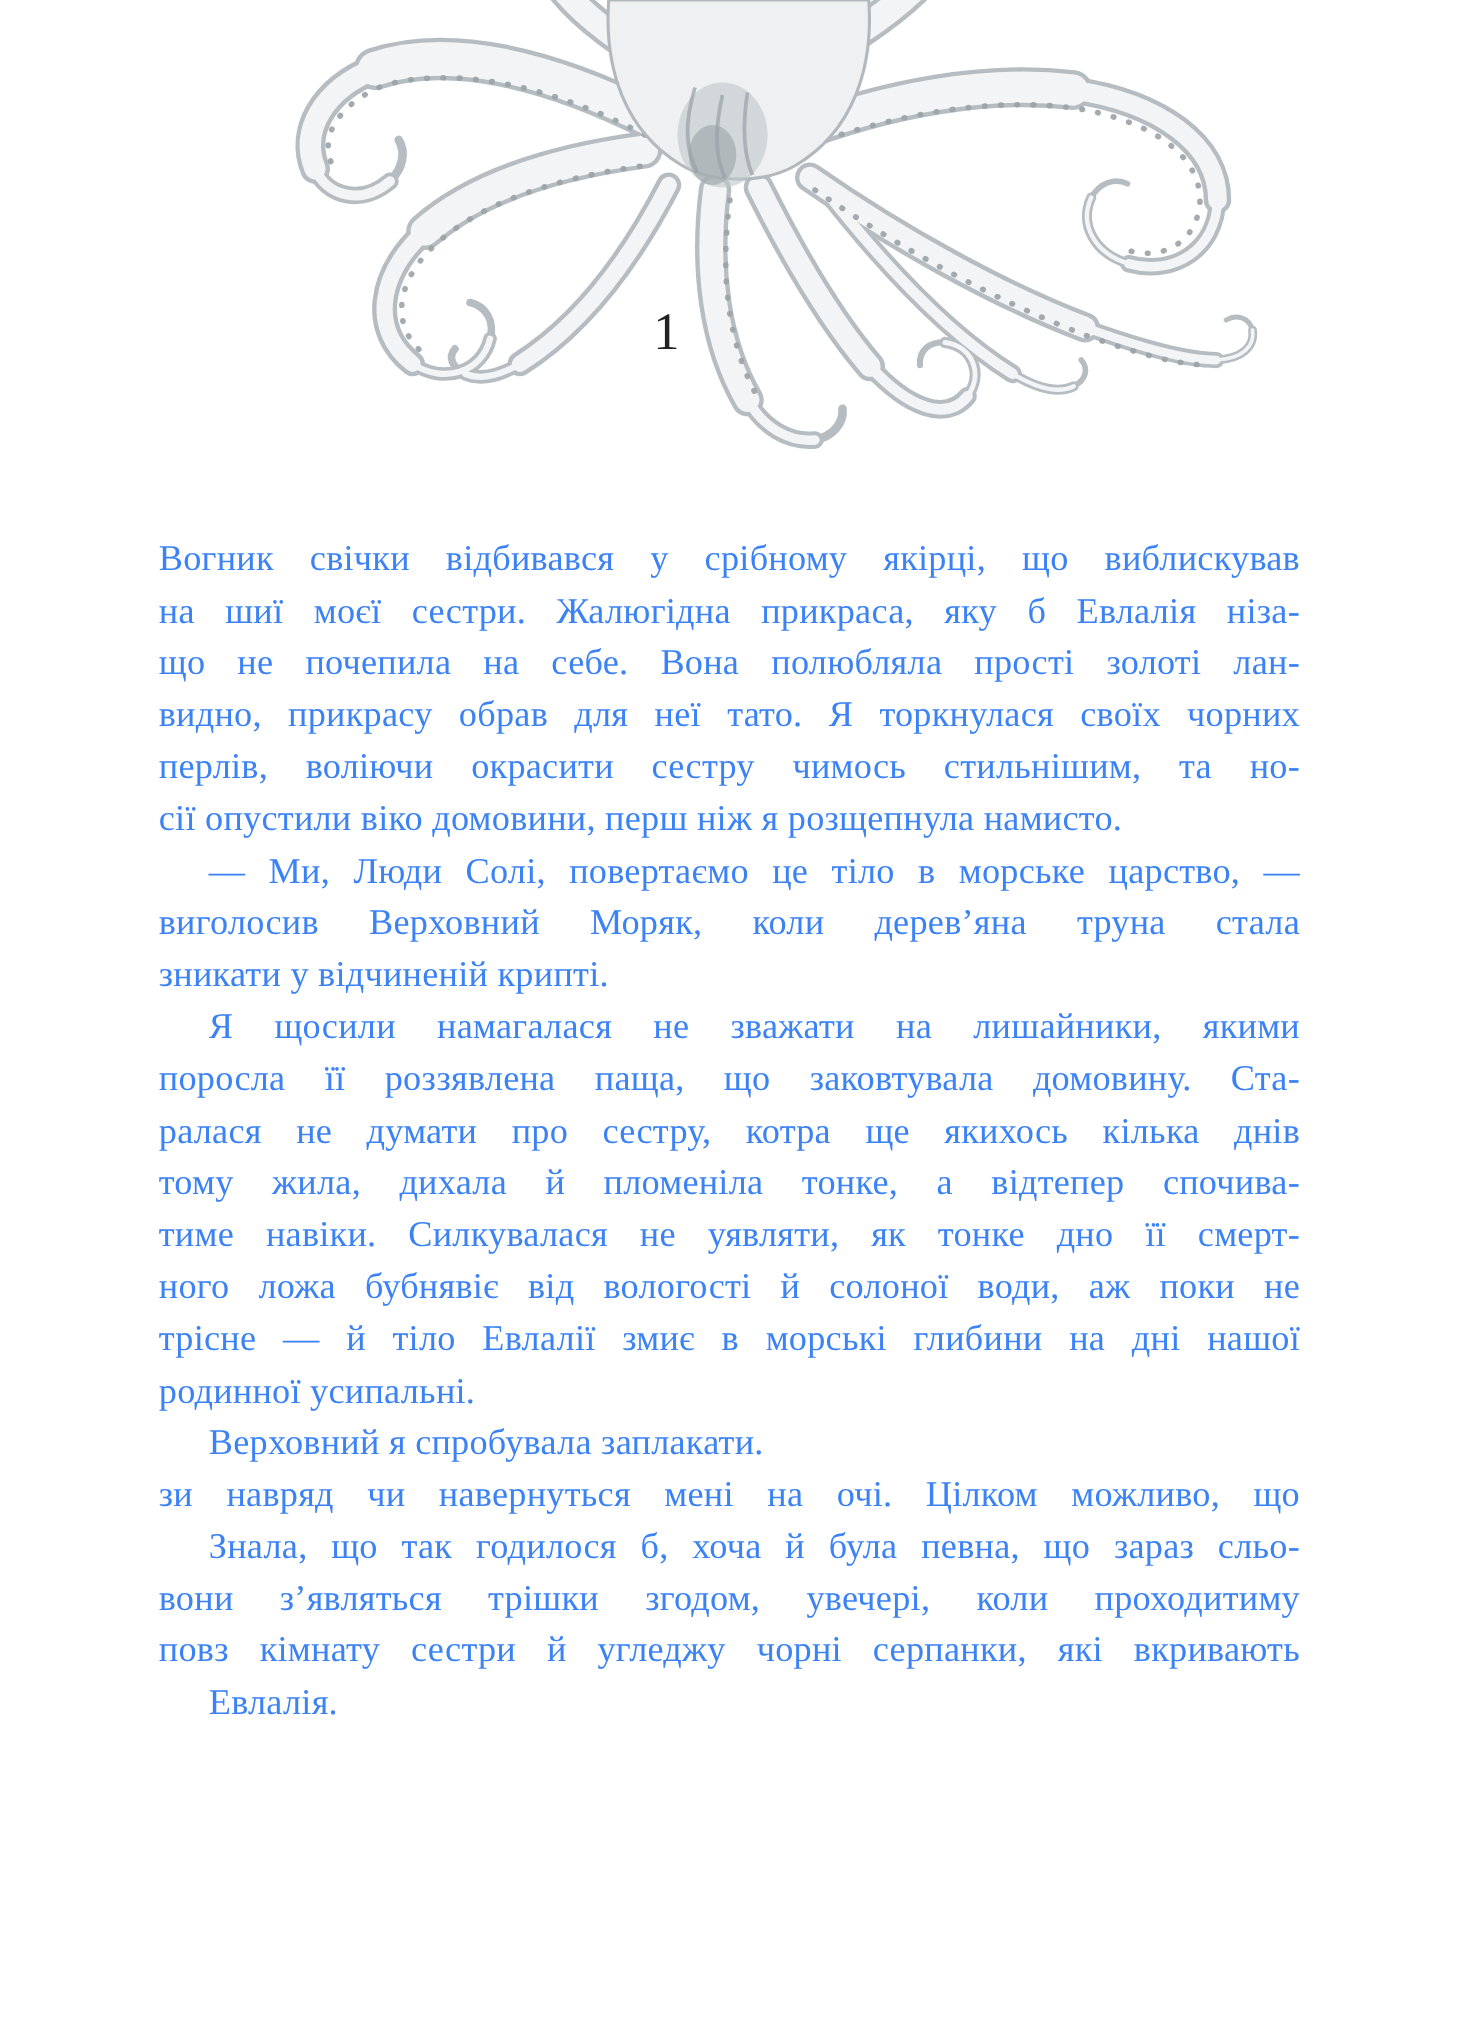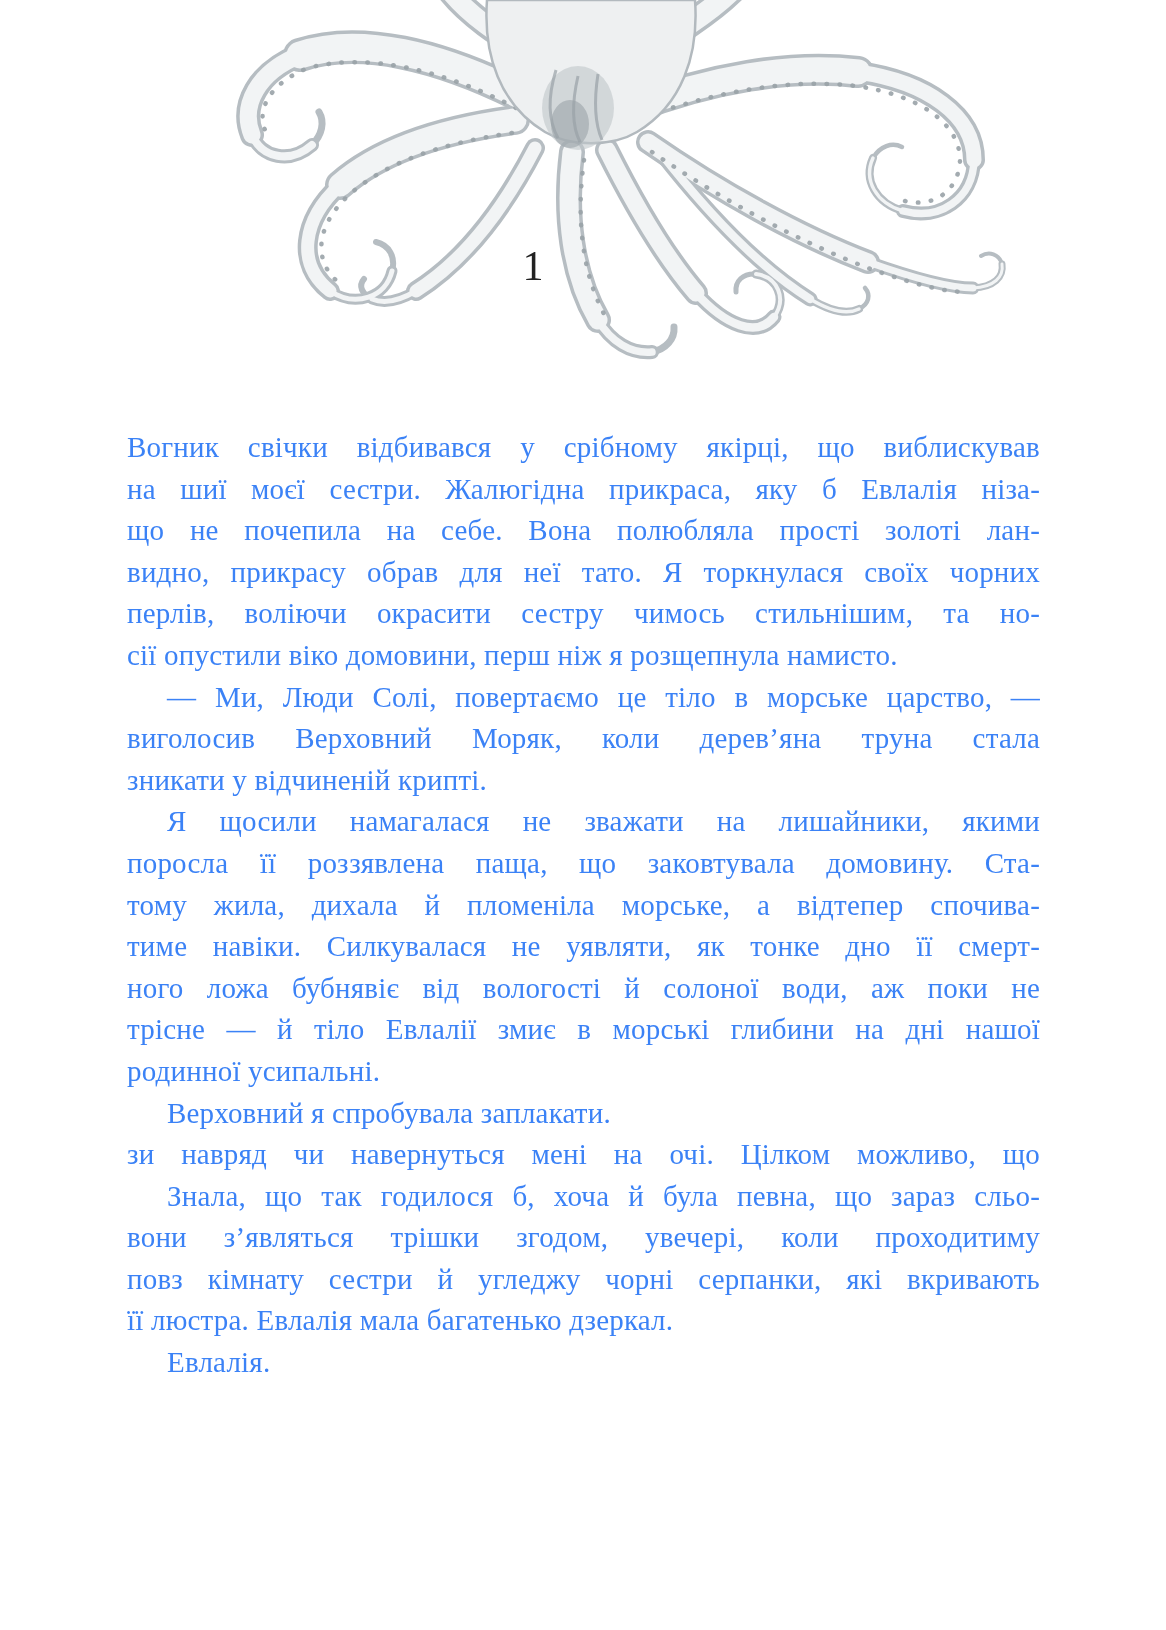--- a/index.html
+++ b/index.html
@@ -154,34 +154,34 @@
         <div class="line last">сії опустили віко домовини, перш ніж я розщепнула намисто.</div>
       </div>
       <div class="paragraph">
         <div class="line indent">— Ми, Люди Солі, повертаємо це тіло в морське царство, —</div>
         <div class="line">виголосив Верховний Моряк, коли дерев’яна труна стала</div>
         <div class="line last">зникати у відчиненій крипті.</div>
       </div>
       <div class="paragraph">
         <div class="line indent">Я щосили намагалася не зважати на лишайники, якими</div>
         <div class="line">поросла її роззявлена паща, що заковтувала домовину. Ста-</div>
-        <div class="line">тому жила, дихала й пломеніла морське, а відтепер спочива-</div>
+        <div class="line">ралася не думати про сестру, котра ще якихось кілька днів</div>
+        <div class="line">тому жила, дихала й пломеніла тонке, а відтепер спочива-</div>
         <div class="line">тиме навіки. Силкувалася не уявляти, як тонке дно її смерт-</div>
         <div class="line">ного ложа бубнявіє від вологості й солоної води, аж поки не</div>
         <div class="line">трісне — й тіло Евлалії змиє в морські глибини на дні нашої</div>
         <div class="line last">родинної усипальні.</div>
       </div>
       <div class="paragraph">
         <div class="line last indent">Верховний я спробувала заплакати.</div>
       </div>
       <div class="paragraph">
         <div class="line">зи навряд чи навернуться мені на очі. Цілком можливо, що</div>
         <div class="line indent">Знала, що так годилося б, хоча й була певна, що зараз сльо-</div>
         <div class="line">вони з’являться трішки згодом, увечері, коли проходитиму</div>
         <div class="line">повз кімнату сестри й угледжу чорні серпанки, які вкривають</div>
-        <div class="line last">її люстра. Евлалія мала багатенько дзеркал.</div>
       </div>
       <div class="paragraph">
         <div class="line last indent">Евлалія.</div>
       </div>
     </div>
 
 </div>
 
 </body></html>

